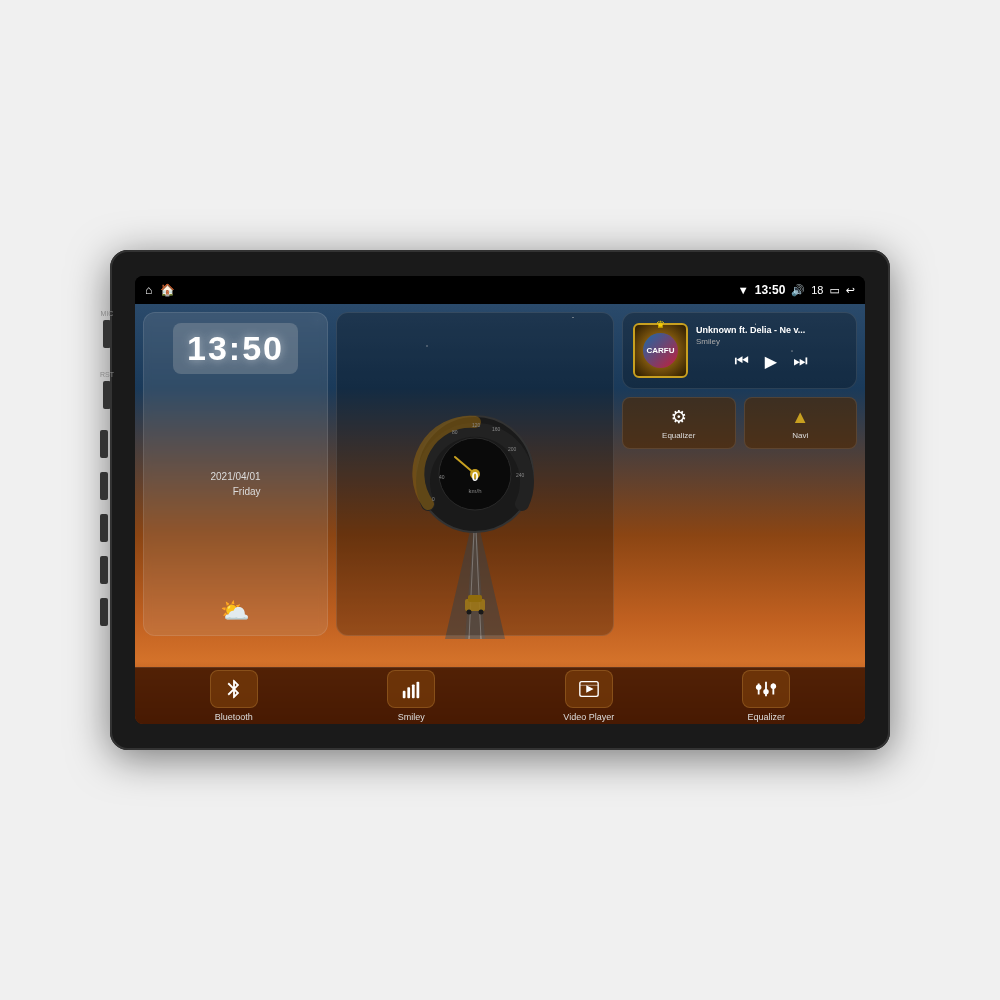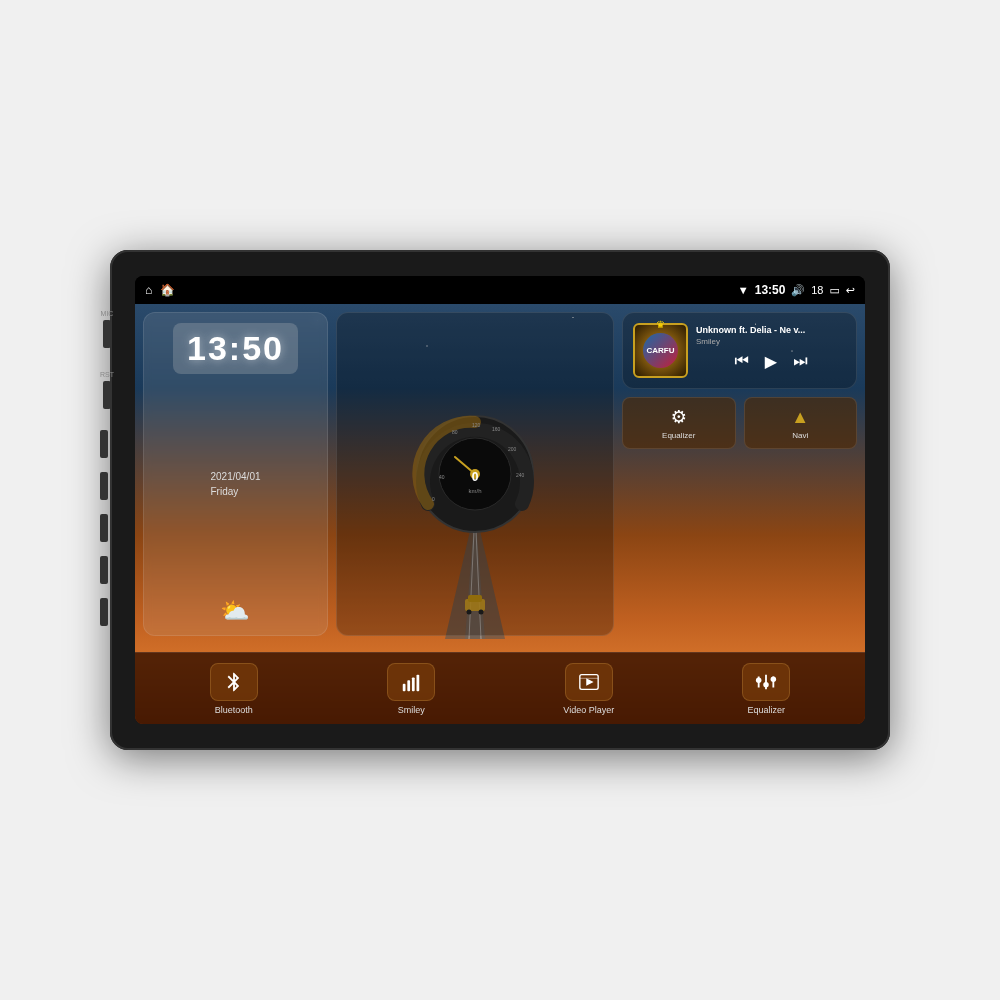--- a/index.html
+++ b/index.html
@@ -150,21 +150,21 @@
       color: #fff;
       font-size: 34px;
       font-weight: bold;
       letter-spacing: 2px;
       text-shadow: 0 0 10px rgba(255,255,255,0.5);
     }
 
     .clock-date {
       color: #ddd;
       font-size: 10px;
-      text-align: left;
+      text-align: right;
       line-height: 1.5;
     }
 
     .weather-icon {
       font-size: 24px;
       margin-top: 4px;
     }
 
     
     .speedo-widget {
@@ -291,21 +291,21 @@
       font-size: 8px;
       margin-top: 3px;
     }
 
     
     .bottom-bar {
       position: absolute;
       bottom: 0;
       left: 0;
       right: 0;
-      height: 72px;
+      height: 57px;
       background: rgba(60, 20, 0, 0.85);
       display: flex;
       align-items: center;
       justify-content: space-around;
       padding: 0 10px;
       border-top: 1px solid rgba(255,255,255,0.1);
     }
 
     .bottom-item {
       display: flex;

